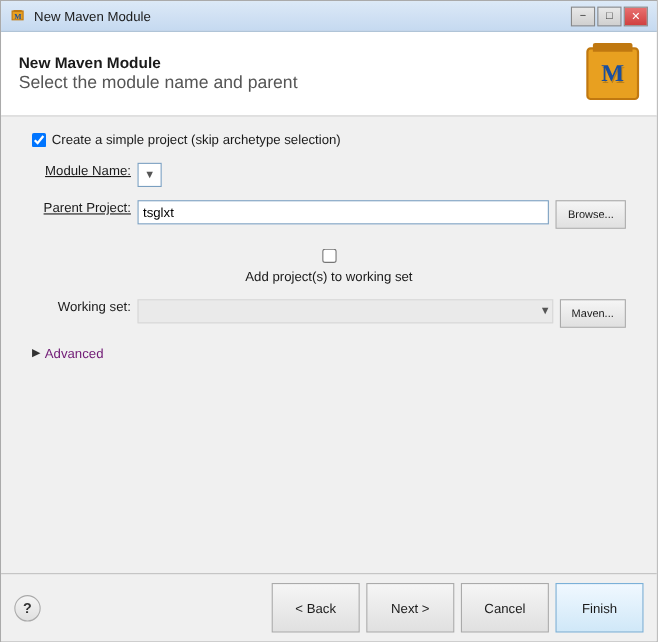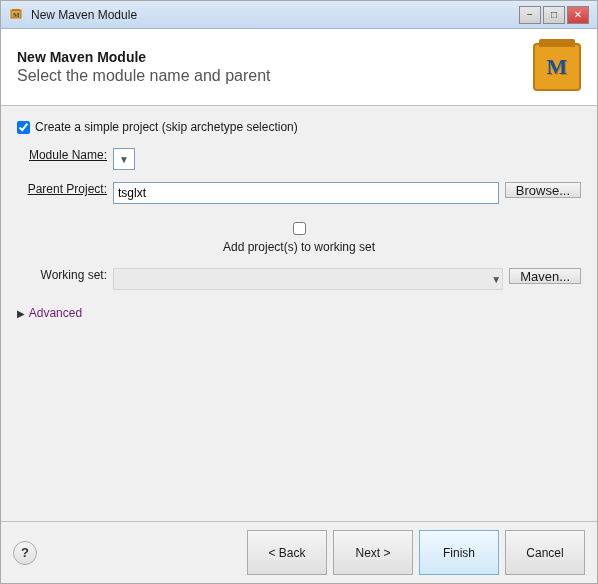--- a/index.html
+++ b/index.html
@@ -79,21 +79,21 @@
       font-weight: bold;
       color: #1a1a1a;
       margin-bottom: 2px;
     }
     .header-text p {
       font-size: 16px;
       color: #555;
     }
     .content {
       flex: 1;
-      padding: 14px 16px;
+      padding: 14px 28px;
       background: #f0f0f0;
       display: flex;
       flex-direction: column;
       gap: 10px;
     }
     .checkbox-row {
       display: flex;
       align-items: center;
       gap: 5px;
       margin-bottom: 4px;
@@ -152,25 +152,25 @@
     .dropdown-arrow {
       position: absolute;
       right: 2px;
       top: 50%;
       transform: translateY(-50%);
       pointer-events: none;
       font-size: 10px;
       color: #555;
     }
     .browse-btn, .more-btn {
-      height: 16px;
+      height: 26px;
       padding: 0 10px;
       background: linear-gradient(to bottom, #f5f5f5, #e0e0e0);
       border: 1px solid #aaa;
-      font-size: 13px;
+      font-size: 10px;
       cursor: pointer;
       color: #1a1a1a;
       flex-shrink: 0;
     }
     .advanced-row {
       display: flex;
       align-items: center;
       gap: 4px;
       margin-top: 4px;
     }
@@ -335,17 +335,17 @@
     <div class="spacer"></div>
   </div>
 
   <div class="footer">
     <div class="footer-left">
       <div class="help-btn">?</div>
     </div>
     <div class="footer-buttons">
       <button class="footer-btn">&lt; Back</button>
       <button class="footer-btn">Next &gt;</button>
+      <button class="footer-btn">Cancel</button>
       <button class="footer-btn finish">Finish</button>
-      <button class="footer-btn">Cancel</button>
     </div>
   </div>
 </div>
 
 </body></html>

